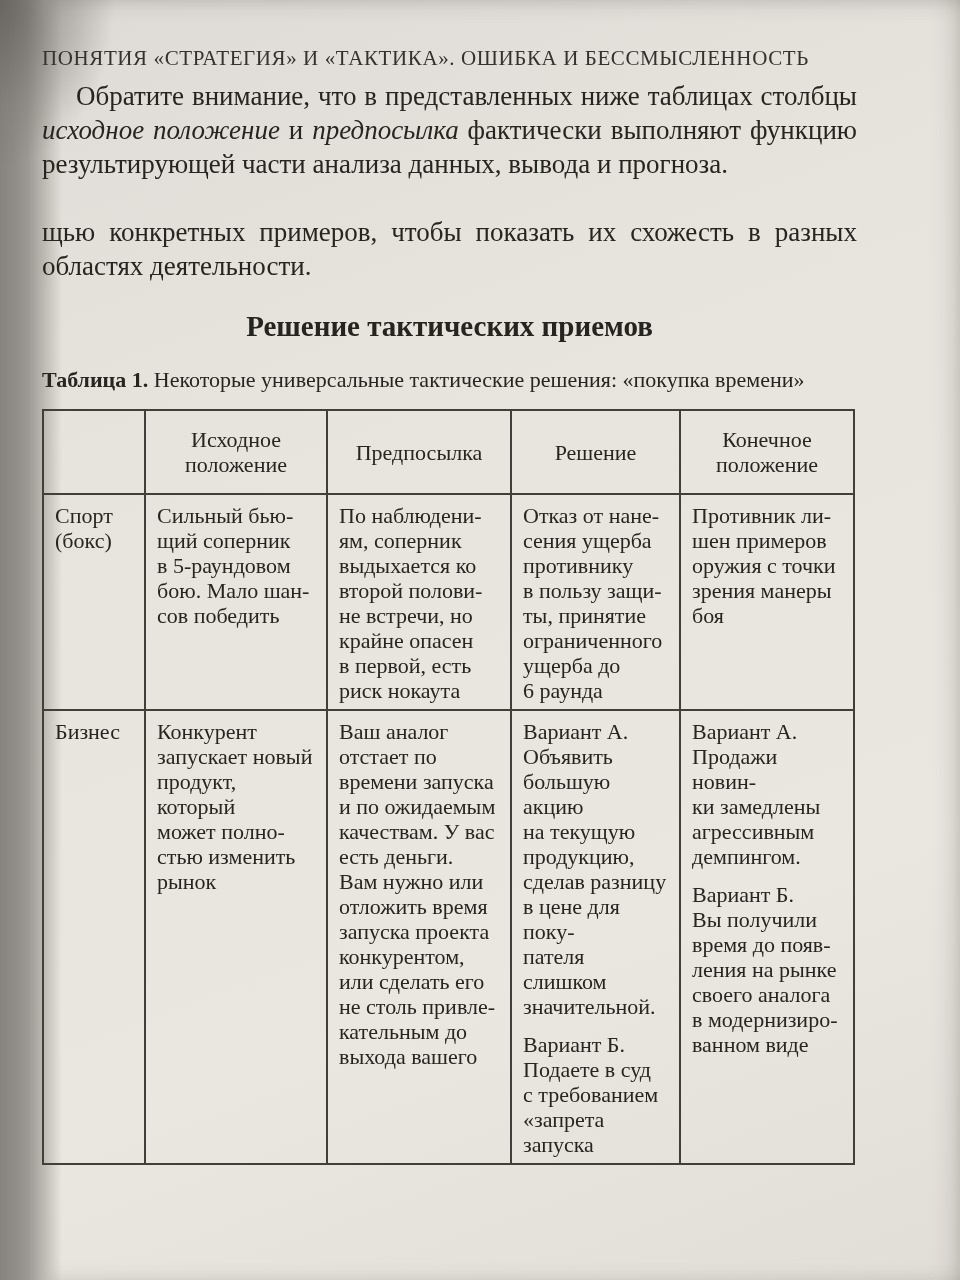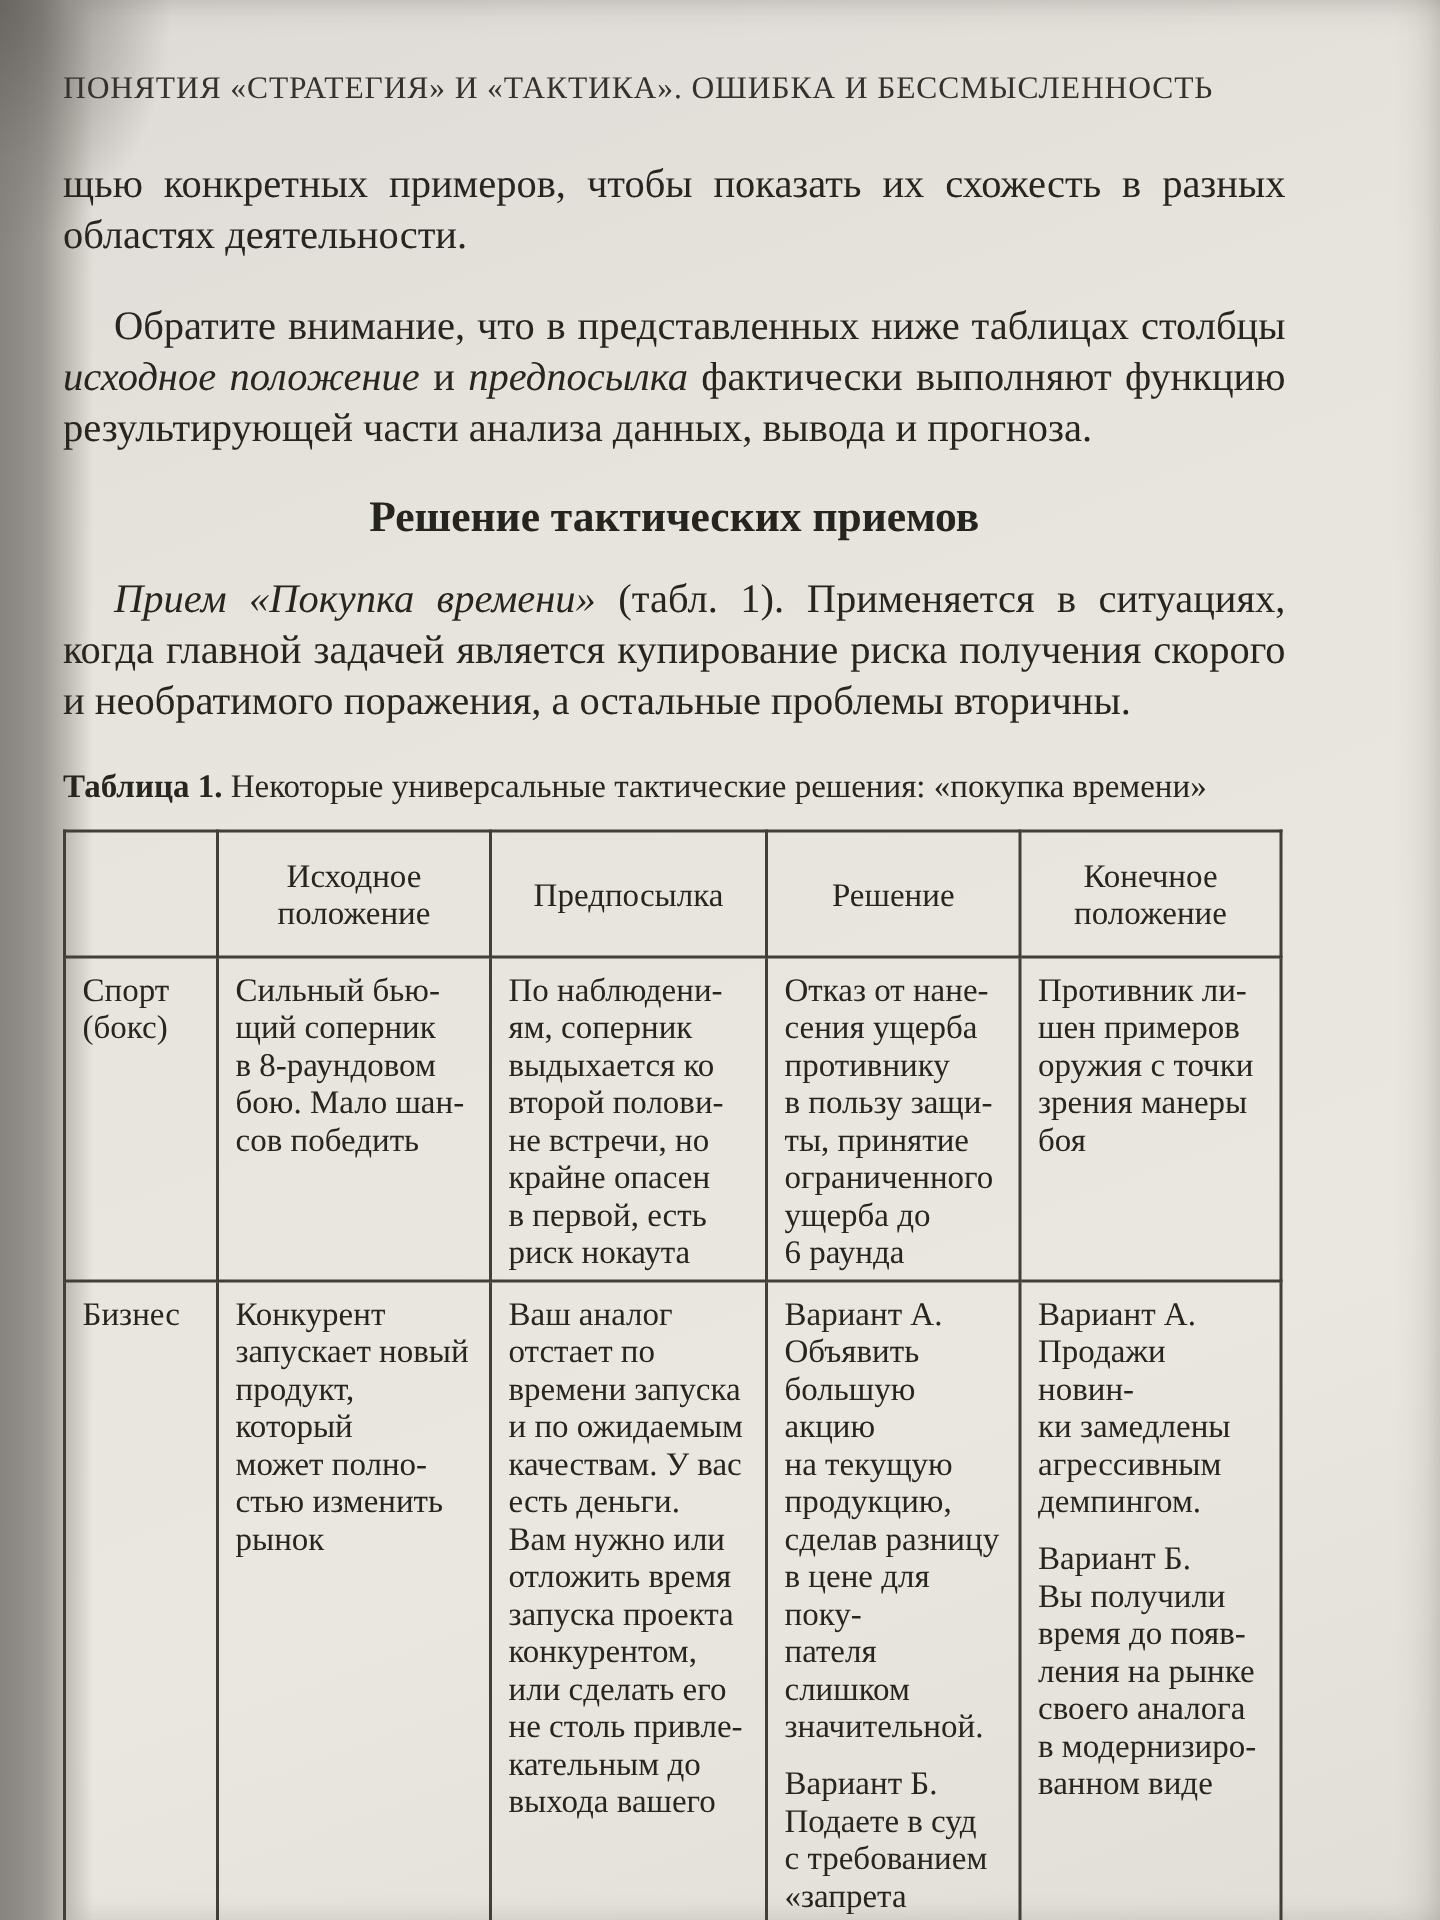--- a/index.html
+++ b/index.html
@@ -72,27 +72,26 @@
 <body>
 
 <div class="photo">
   <div class="edge-left"></div>
   <div class="corner-shade"></div>
 
   <div class="content">
 
     <div class="running-head">ПОНЯТИЯ «СТРАТЕГИЯ» И «ТАКТИКА». ОШИБКА И БЕССМЫСЛЕННОСТЬ</div>
 
+    <p class="body-par p2"><span>Обратите внимание, что в представленных ниже таблицах столб­цы </span><span class="it">исходное положение</span><span> и </span><span class="it">предпосылка</span><span> фактически выполняют функ­цию результирующей части анализа данных, вывода и прогноза.</span></p>
+
     <p class="body-par p1">щью конкретных примеров, чтобы показать их схожесть в разных областях деятельности.</p>
 
-    <p class="body-par p2"><span>Обратите внимание, что в представленных ниже таблицах столб­цы </span><span class="it">исходное положение</span><span> и </span><span class="it">предпосылка</span><span> фактически выполняют функ­цию результирующей части анализа данных, вывода и прогноза.</span></p>
-
     <div class="section-heading">Решение тактических приемов</div>
 
-    <p class="body-par p3"><span class="it">Прием «Покупка времени»</span><span> (табл. 1). Применяется в ситуациях, когда главной задачей является купирование риска получения ско­рого и необратимого поражения, а остальные проблемы вторичны.</span></p>
 
     <div class="table-caption"><span class="cap-label">Таблица 1.</span><span> Некоторые универсальные тактические решения: «покупка времени»</span></div>
 
     <table class="tbl">
       <colgroup>
         <col style="width:102px">
         <col style="width:182px">
         <col style="width:184px">
         <col style="width:169px">
         <col style="width:174px">
@@ -108,21 +107,21 @@
 положение</th>
       </tr>
       <tr class="row-1">
         <td>
           <div class="cell-par">Спорт
 (бокс)</div>
         </td>
         <td>
           <div class="cell-par">Сильный бью-
 щий соперник
-в 8-раундовом
+в 5-раундовом
 бою. Мало шан-
 сов победить</div>
         </td>
         <td>
           <div class="cell-par">По наблюдени-
 ям, соперник
 выдыхается ко
 второй полови-
 не встречи, но
 крайне опасен

